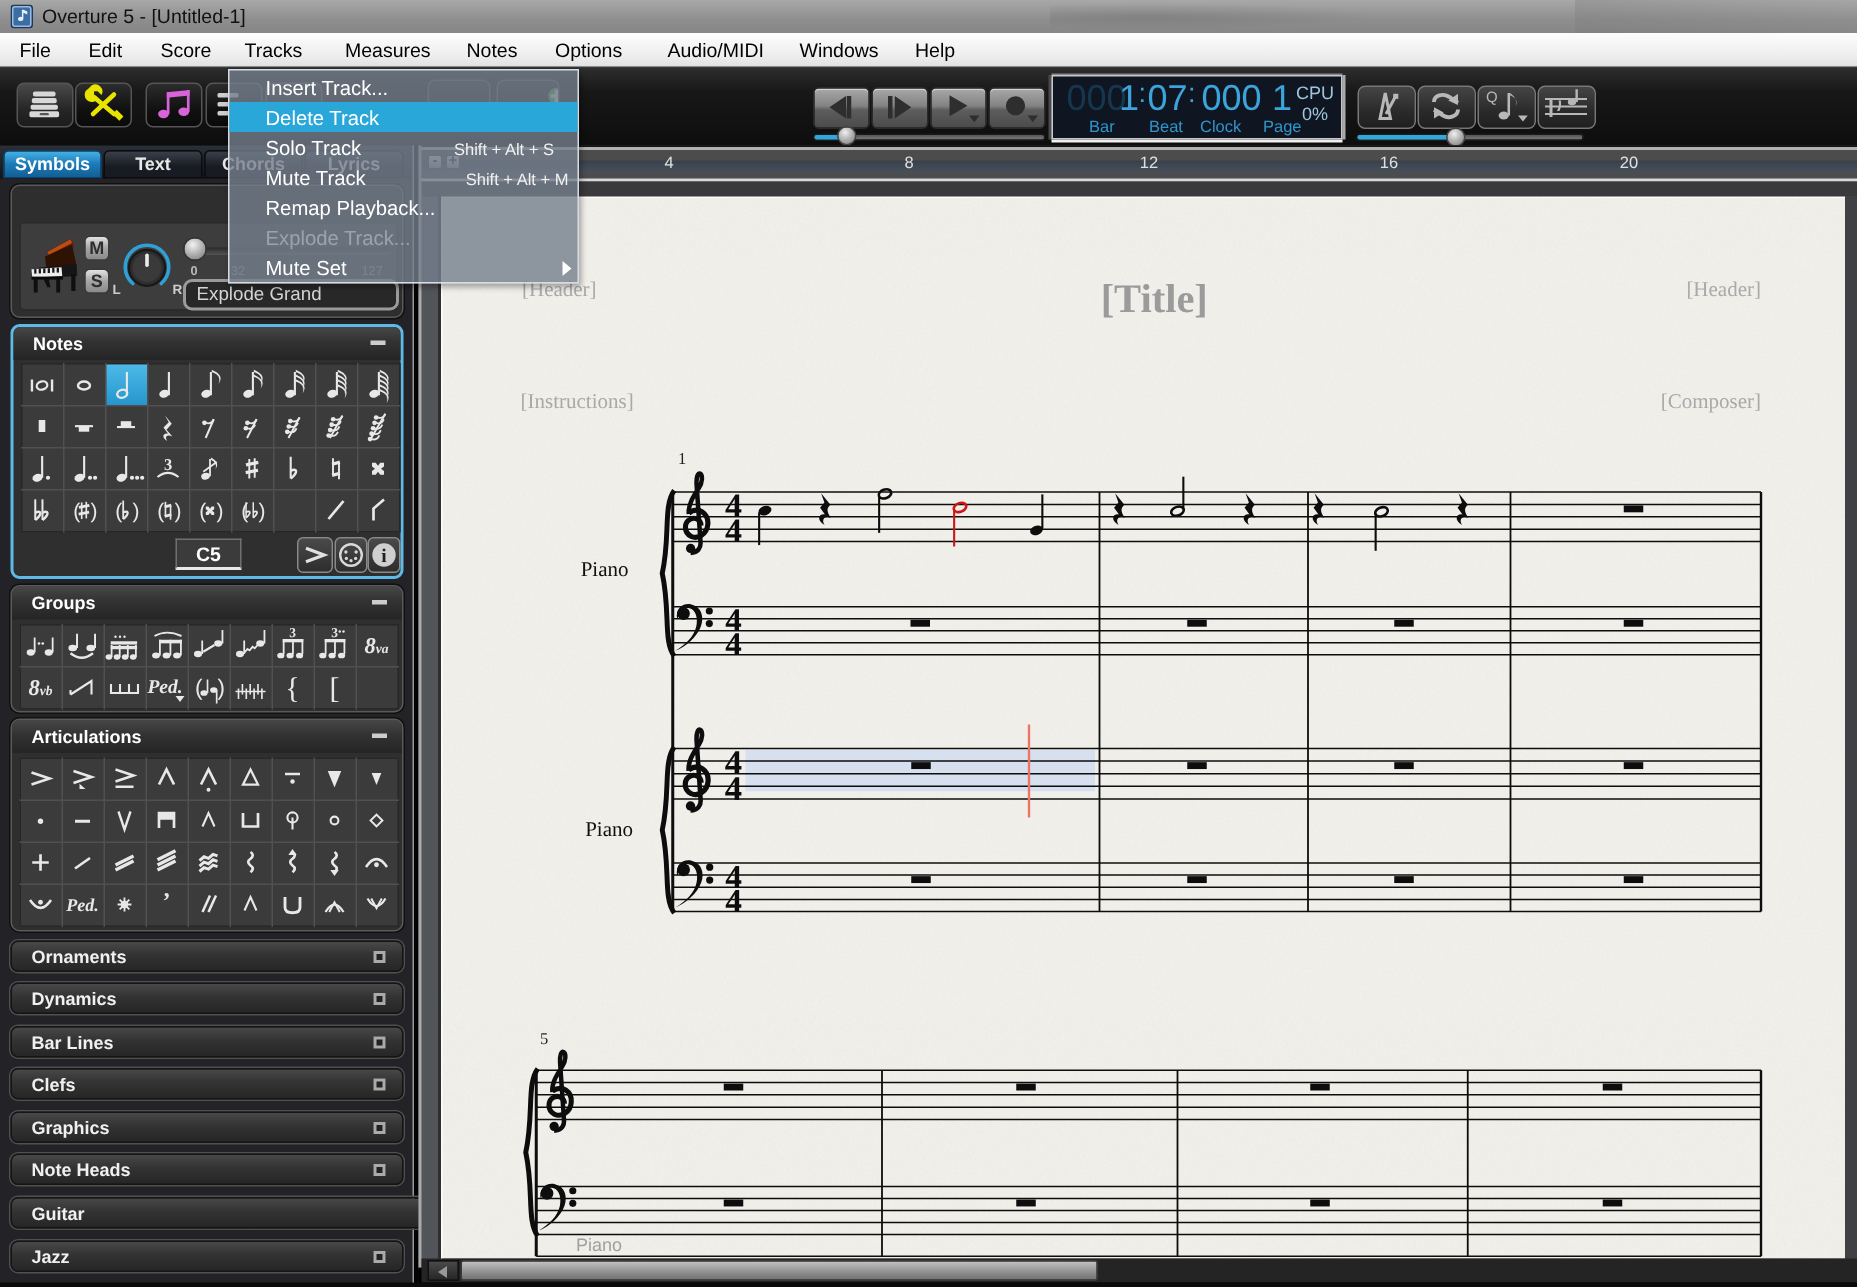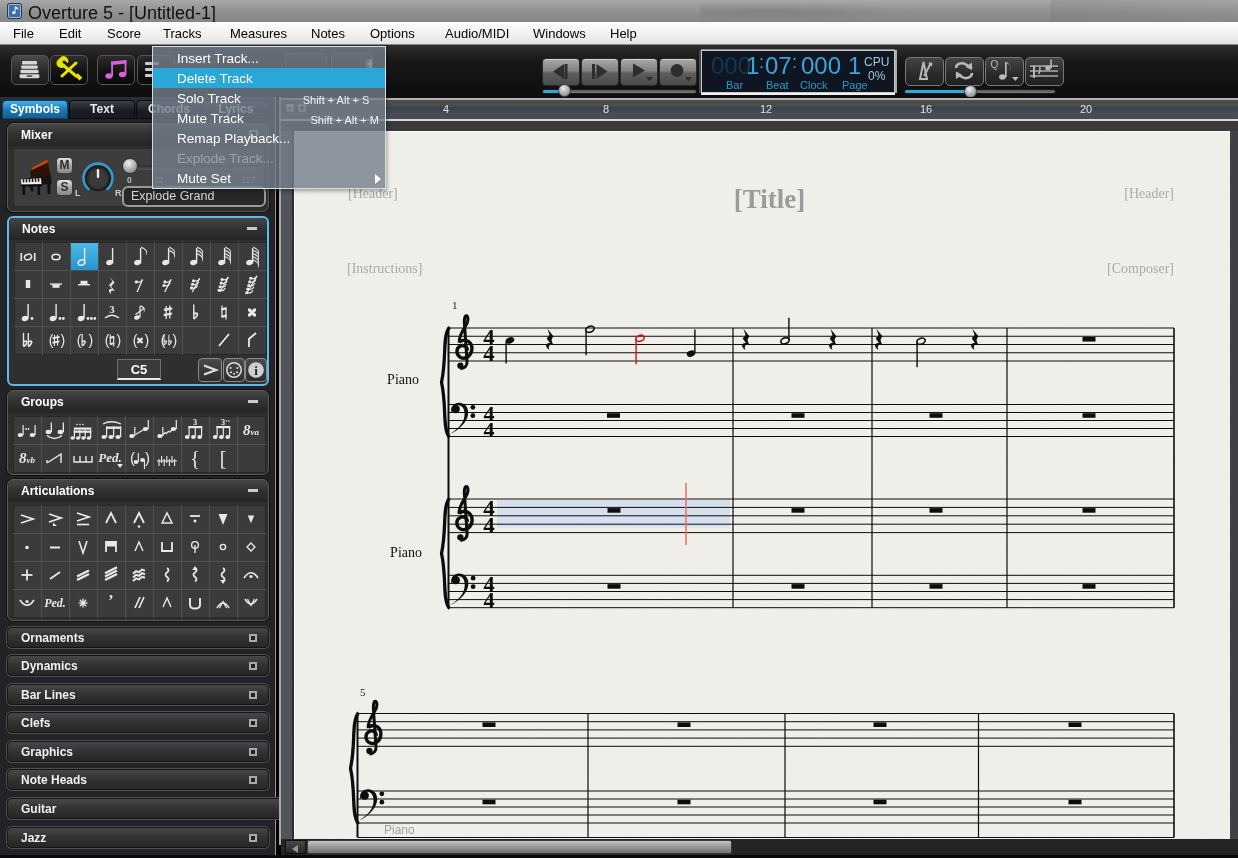--- a/index.html
+++ b/index.html
@@ -7,21 +7,21 @@
 </style></head><body>
 
 <div class="abs" style="left:0;top:0;width:1238px;height:22px;background:linear-gradient(#a8a8a8,#8e8e8e 60%,#868686);">
  <div class="abs" style="left:700px;top:2px;width:220px;height:18px;background:radial-gradient(ellipse at 30% 50%, rgba(60,60,60,0.18), rgba(0,0,0,0) 70%);"></div>
  <div class="abs" style="left:1050px;top:0px;width:188px;height:22px;background:linear-gradient(90deg,rgba(120,120,120,0.3),rgba(150,150,150,0.1));"></div>
  <svg class="abs" style="left:7px;top:3px;" width="15" height="16" viewBox="0 0 15 16">
   <rect x="0.5" y="0.5" width="14" height="15" rx="2" fill="#3a6ea5" stroke="#1c3a5e"></rect>
   <rect x="1.5" y="1.5" width="12" height="13" rx="1.5" fill="none" stroke="#9dbbd8" stroke-width="1"></rect>
   <path d="M8.6,3.5 v6.2 a1.8,1.4 0 1 1 -1,-1.3 V3.5 z M8.6,3.5 l2.6,1.2 v2 l-2.6,-1.2 z" fill="#e8eef5"></path>
  </svg>
- <div class="abs" style="left:28px;top:3px;font-size:18px;color:#111;">Overture 5 - [Untitled-1]</div>
+ <div class="abs" style="left:28px;top:3px;font-size:13px;color:#111;">Overture 5 - [Untitled-1]</div>
 </div>
 <div class="abs" style="left:0;top:22px;width:1238px;height:23px;background:linear-gradient(#fdfdfd,#ededed 70%,#e2e2e2);border-bottom:1px solid #8a8a8a;">
     <div class="abs" style="left:13px;top:4px;font-size:13px;color:#000;">File</div>
     <div class="abs" style="left:59px;top:4px;font-size:13px;color:#000;">Edit</div>
     <div class="abs" style="left:107px;top:4px;font-size:13px;color:#000;">Score</div>
     <div class="abs" style="left:163px;top:4px;font-size:13px;color:#000;">Tracks</div>
     <div class="abs" style="left:230px;top:4px;font-size:13px;color:#000;">Measures</div>
     <div class="abs" style="left:311px;top:4px;font-size:13px;color:#000;">Notes</div>
     <div class="abs" style="left:370px;top:4px;font-size:13px;color:#000;">Options</div>
     <div class="abs" style="left:445px;top:4px;font-size:13px;color:#000;">Audio/MIDI</div>
@@ -159,24 +159,20 @@
     <div class="abs" style="left:477px;top:6px;width:20px;text-align:center;font-size:11px;color:#e0e0e0;">12</div>
     <div class="abs" style="left:637px;top:6px;width:20px;text-align:center;font-size:11px;color:#e0e0e0;">16</div>
     <div class="abs" style="left:797px;top:6px;width:20px;text-align:center;font-size:11px;color:#e0e0e0;">20</div>
     <div class="abs" style="left:6px;top:6px;width:10px;height:10px;background:linear-gradient(#d0d0d0,#909090);border:1px solid #444;border-radius:2px;color:#222;font-size:10px;font-weight:bold;text-align:center;line-height:8px;">-</div>
     <div class="abs" style="left:18px;top:6px;width:10px;height:10px;background:linear-gradient(#d0d0d0,#909090);border:1px solid #444;border-radius:2px;color:#222;font-size:10px;font-weight:bold;text-align:center;line-height:8px;">+</div>
   </div>
 <div class="abs" style="left:0;top:119px;width:279px;height:739px;background:#232327;"></div>
 <div class="abs" style="left:275px;top:97px;width:1px;height:761px;background:#999;"></div>
 <div class="abs" style="left:276px;top:97px;width:3px;height:761px;background:#030303;"></div>
 <div class="abs" style="left:7px;top:123px;width:262px;height:89px;background:#2e2e2e;border:1px solid #5a5a5a;border-radius:6px;box-shadow:0 0 0 1px #111;">
-    <div class="abs" style="left:0px;top:0px;width:260px;height:22px;background:linear-gradient(#474747,#323232 45%,#252525);border-radius:5px 5px 0 0;color:#fff;font-weight:bold;font-size:12px;">
-      <div class="abs" style="left:13px;top:4px;">Mixer</div>
-      <div class="abs" style="right:10px;top:6px;width:9px;height:9px;border:2px solid #b5b5b5;background:#2a2a2a;"></div>
-    </div>
     <div class="abs" style="left:5px;top:24px;width:252px;height:59px;background:#3d3d3d;border:1px solid #2a2a2a;border-radius:3px;"></div>
     <svg class="abs" style="left:9px;top:32px;" width="38" height="40" viewBox="0 0 38 40">
 <path d="M14,12 L30,3 L33,8 L17,16 z" fill="#6b1f06"></path>
 <path d="M14.5,12 L30,3.5 L31,6 L15.5,14 z" fill="#b84e16"></path>
 <path d="M13,15 L31,7 L34,21 L14,24 z" fill="#2e1204"></path>
 <path d="M8,22.5 L34,20 L34.5,28 L8.5,29.5 z" fill="#151515"></path>
 <path d="M4,23.5 L24,22.2 L24.5,28 L4.5,29.2 z" fill="#ededed"></path>
 <g fill="#151515">
         <rect x="5.8" y="23.2" width="1.5" height="3.2"></rect>
         <rect x="8.8" y="23.1" width="1.5" height="3.2"></rect>

